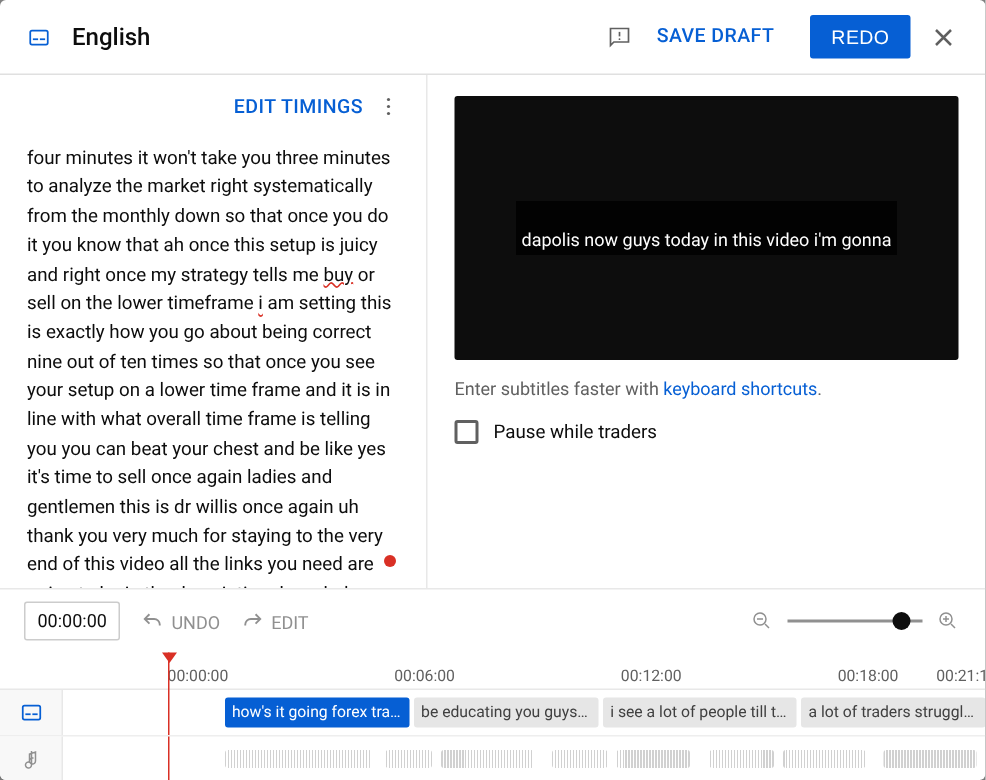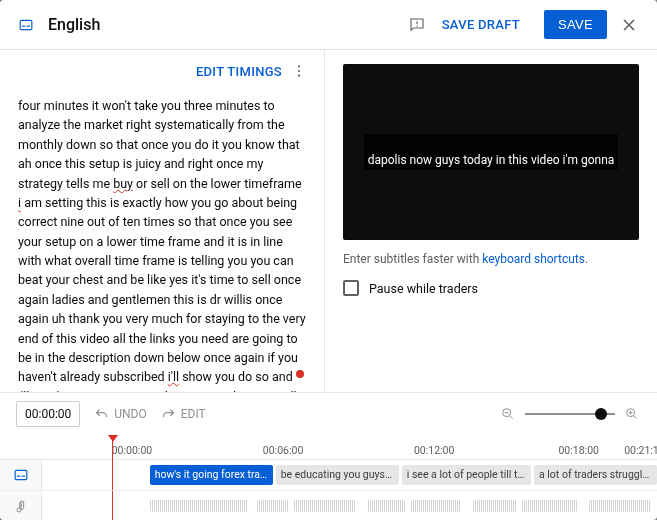--- a/index.html
+++ b/index.html
@@ -7,40 +7,40 @@
 .modal { width: 657px; height: 520px; background: #fff; border-radius: 4px; box-shadow: 0 4px 20px rgba(0,0,0,.3); display: flex; flex-direction: column; overflow: hidden; }
 .header { display: flex; align-items: center; padding: 10px 16px; border-bottom: 1px solid #e0e0e0; }
 .header-icon { width: 20px; height: 14px; margin-right: 12px; display: inline-flex; }
 .header-title { font-size: 16px; font-weight: 500; color: #0d0d0d; flex: 1; }
 .feedback-icon { width: 18px; height: 18px; display: inline-flex; align-items: center; justify-content: center; color: #606060; margin-right: 16px; cursor: pointer; }
 .save-draft { color: #065fd4; font-size: 13px; font-weight: 500; letter-spacing: .3px; margin-right: 24px; cursor: pointer; }
 .done-btn { background: #065fd4; color: #fff; font-size: 13px; font-weight: 500; padding: 7px 14px; border: none; border-radius: 2px; cursor: pointer; letter-spacing: .3px; }
 .close-btn { width: 24px; height: 24px; margin-left: 10px; display: inline-flex; align-items: center; justify-content: center; cursor: pointer; color: #606060; }
 
 .body { flex: 1; display: flex; overflow: hidden; }
-.left-pane { width: 325px; border-right: 1px solid #e8e8e8; display: flex; flex-direction: column; }
+.left-pane { width: 285px; border-right: 1px solid #e8e8e8; display: flex; flex-direction: column; }
 .left-top { display: flex; justify-content: flex-end; align-items: center; padding: 12px 16px 8px; gap: 8px; }
 .edit-timings { color: #065fd4; font-size: 13px; font-weight: 500; letter-spacing: .3px; cursor: pointer; }
 .more-icon { width: 18px; height: 18px; display: inline-flex; align-items: center; justify-content: center; color: #606060; cursor: pointer; }
 .subtitle-text { flex: 1; overflow-y: auto; padding: 8px 18px 12px; font-size: 12.5px; line-height: 1.55; color: #0d0d0d; position: relative; }
 .subtitle-text .err { border-bottom: 1px wavy #d93025; text-decoration: underline wavy #d93025; text-decoration-thickness: 1px; }
 .red-dot { position: absolute; right: 20px; bottom: 14px; width: 8px; height: 8px; background: #d93025; border-radius: 50%; }
 
 .right-pane { flex: 1; display: flex; flex-direction: column; padding: 14px 18px 10px; }
 .video-preview { width: 100%; height: 176px; background: #0d0d0d; border-radius: 2px; display: flex; align-items: center; justify-content: center; position: relative; }
 .caption-overlay { background: rgba(0,0,0,.8); color: #fff; font-size: 12px; line-height: 1.35; padding: 2px 4px; text-align: center; max-width: 92%; }
 .hint-row { font-size: 12px; color: #606060; margin-top: 12px; }
 .hint-row a { color: #065fd4; text-decoration: none; cursor: pointer; }
 .pause-row { display: flex; align-items: center; gap: 10px; margin-top: 14px; }
 .checkbox { width: 16px; height: 16px; border: 2px solid #606060; border-radius: 2px; cursor: pointer; flex-shrink: 0; }
 .pause-label { font-size: 12.5px; color: #0d0d0d; }
 
 .controls { display: flex; align-items: center; padding: 8px 16px; border-top: 1px solid #e8e8e8; gap: 14px; }
 .timecode { border: 1px solid #ccc; border-radius: 2px; padding: 5px 8px; font-size: 12px; color: #0d0d0d; min-width: 64px; text-align: left; }
-.undo-redo { display: inline-flex; align-items: center; gap: 5px; font-size: 12px; color: #909090; cursor: pointer; }
+.undo-redo { display: inline-flex; align-items: flex-end; gap: 5px; font-size: 12px; color: #909090; cursor: pointer; }
 .undo-redo svg { width: 15px; height: 15px; }
 .spacer { flex: 1; }
 .zoom-group { display: flex; align-items: center; gap: 8px; }
 .zoom-btn { width: 18px; height: 18px; display: inline-flex; align-items: center; justify-content: center; color: #606060; cursor: pointer; }
 .zoom-slider { width: 90px; height: 2px; background: #909090; position: relative; cursor: pointer; }
 .zoom-thumb { position: absolute; top: -5px; width: 12px; height: 12px; background: #0d0d0d; border-radius: 50%; }
 
 .time-ruler { position: relative; height: 24px; padding: 0 16px; font-size: 10.5px; color: #606060; display: flex; align-items: flex-end; }
 .tick { position: absolute; bottom: 2px; }
 .playhead-line { position: absolute; top: 0; bottom: -100px; width: 1px; background: #d93025; }
@@ -71,21 +71,21 @@
     </span>
     <div class="header-title">English</div>
     <span class="feedback-icon">
       <svg viewBox="0 0 24 24" width="18" height="18">
           <path fill="none" stroke="#606060" stroke-width="1.5" d="M4 4h16v12H7l-3 3z"></path>
           <path stroke="#606060" stroke-width="1.5" d="M12 7v4"></path>
           <circle cx="12" cy="13.5" r=".8" fill="#606060"></circle>
         </svg>
     </span>
     <span class="save-draft">SAVE DRAFT</span>
-    <button class="done-btn">SAVE</button>
+    <button class="done-btn">REDO</button>
     <span class="close-btn">
       <svg viewBox="0 0 24 24" width="20" height="20">
           <path stroke="#606060" stroke-width="2" fill="none" d="M6 6l12 12M18 6L6 18"></path>
         </svg>
     </span>
   </div>
 
   <div class="body">
 
     <div class="left-pane">

